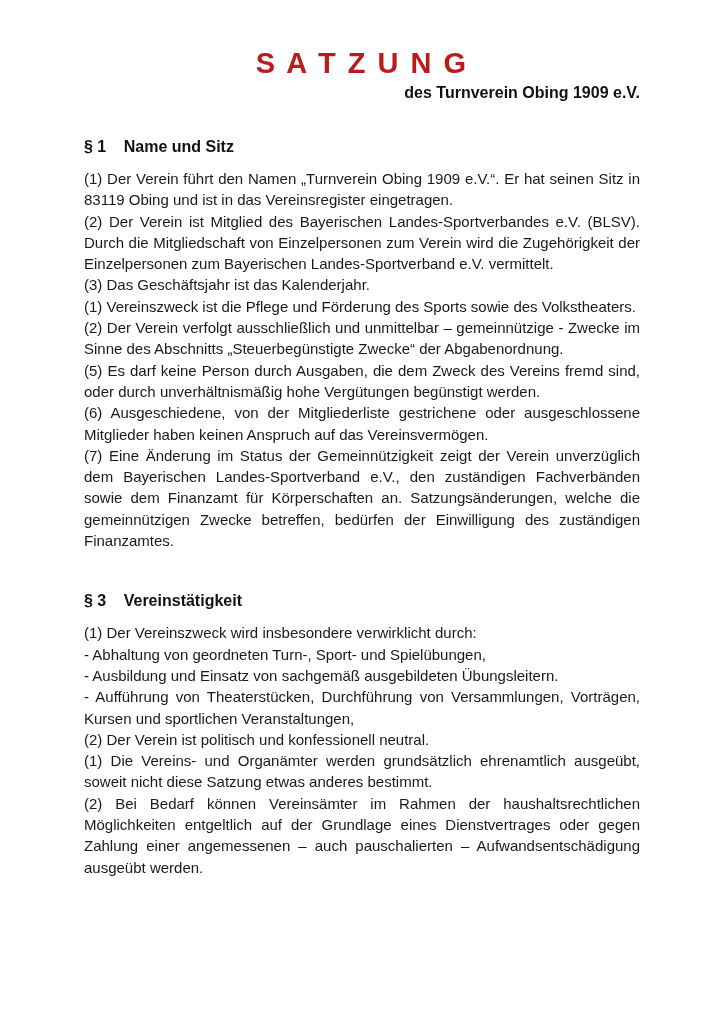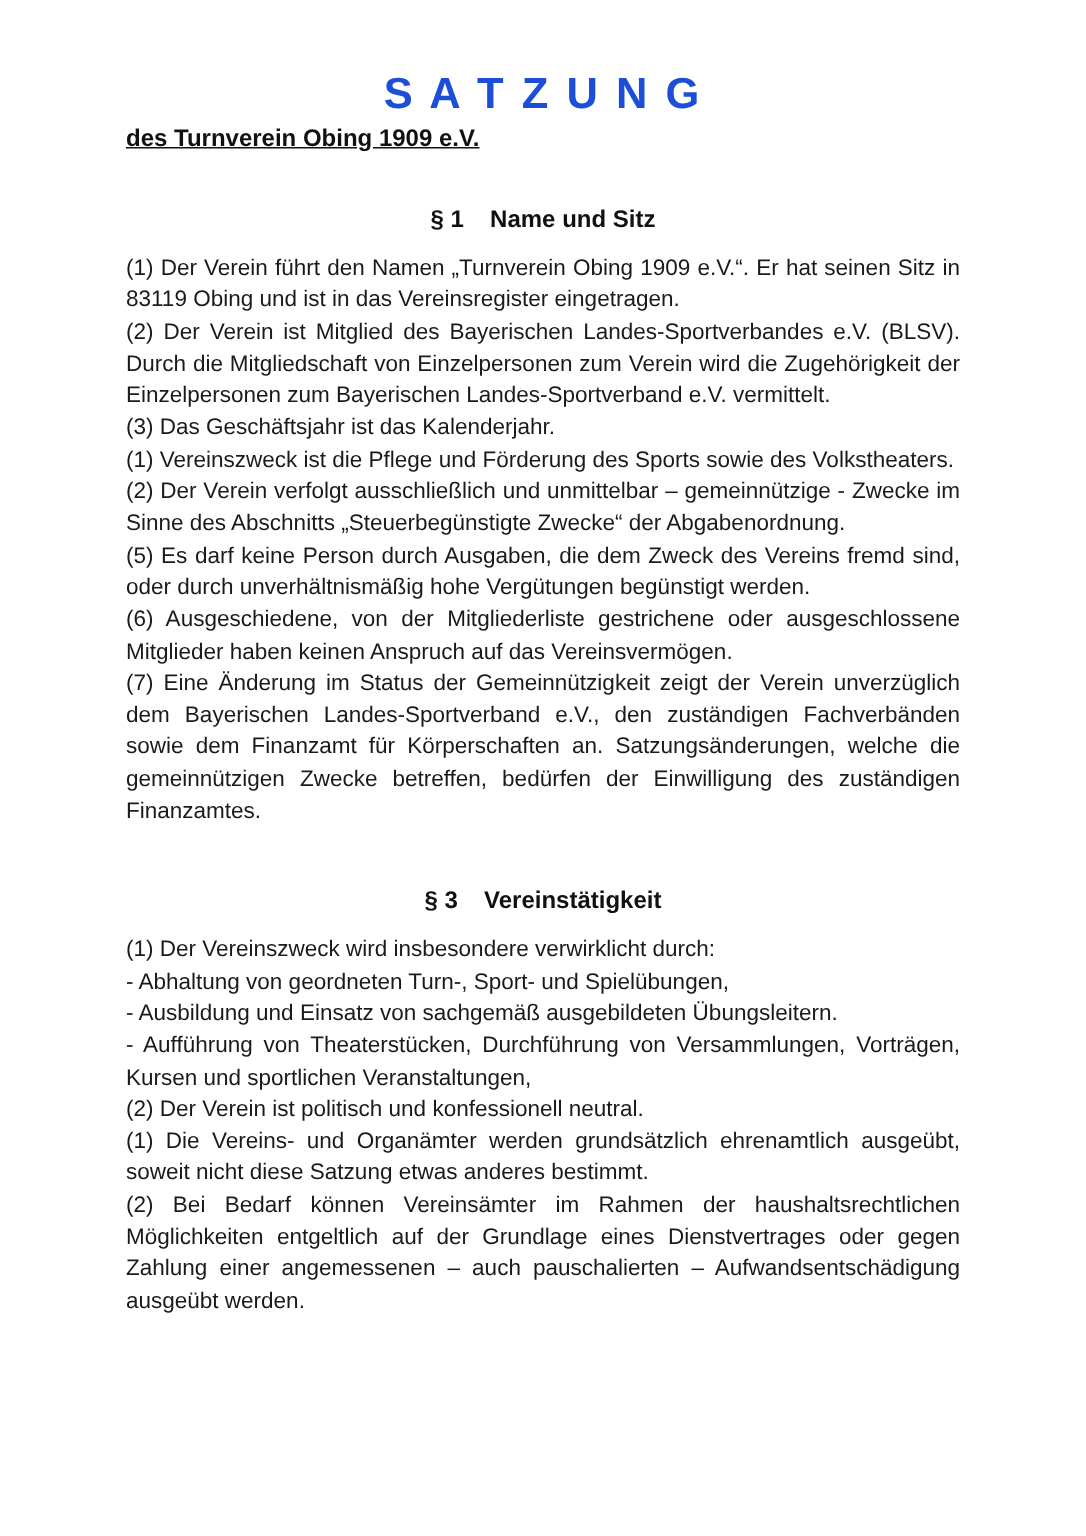--- a/index.html
+++ b/index.html
@@ -19,37 +19,35 @@
     padding: 46px 84px 0 84px;
     overflow: hidden;
   }
   .doc-title {
     margin: 0;
     text-align: center;
     font-size: 29px;
     font-weight: bold;
     letter-spacing: 2px;
     line-height: 34px;
-    color: #1d4ed8;
+    color: #b91c1c;
   }
   .doc-subtitle {
     margin: 2px 0 0 0;
-    text-align: left;
+    text-align: right;
     font-size: 16px;
     font-weight: bold;
     line-height: 22px;
     color: #111111;
-    text-decoration: underline;
   }
   .sec {
     margin: 0;
   }
   .sec-heading {
     margin: 33px 0 11px 0;
-    text-align: center;
     font-size: 16px;
     font-weight: bold;
     line-height: 20px;
     color: #111111;
   }
   .sec + .sec .sec-heading {
     margin-top: 40px;
   }
   .sec-num {
     margin-right: 13px;

